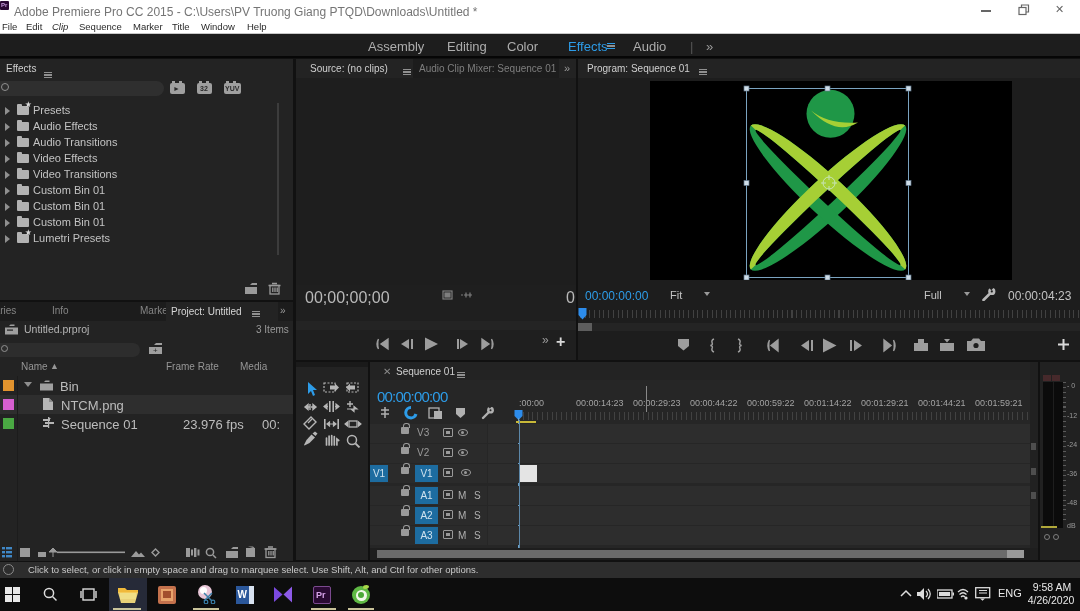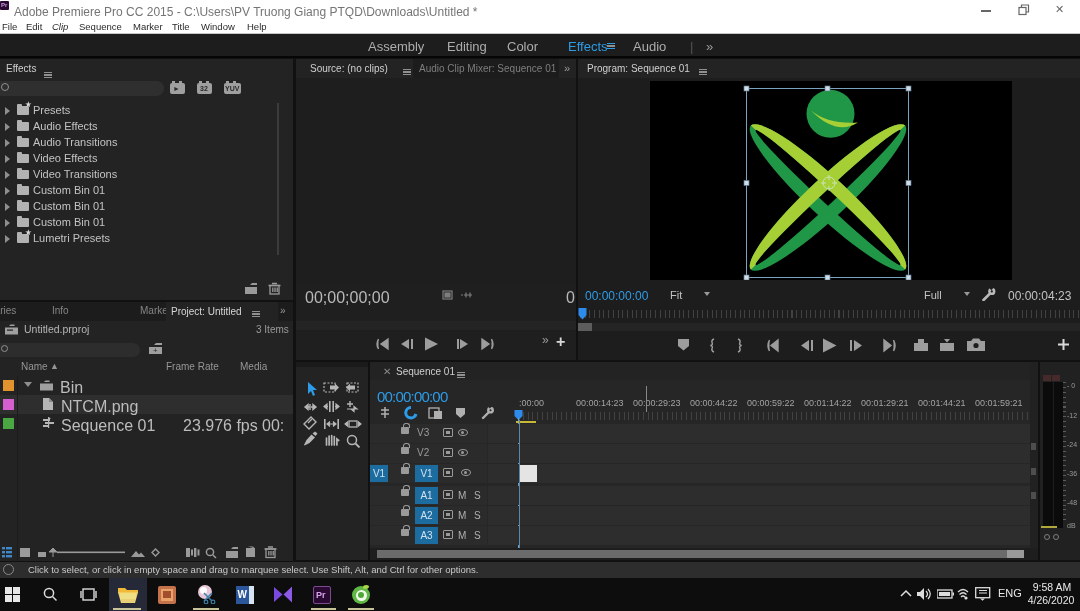--- a/index.html
+++ b/index.html
@@ -198,21 +198,21 @@
       <text x="4" y="11" font-size="8" fill="#2d2d2d" font-family="Liberation Sans">+</text>
     </svg>
 
   <div class="abs" style="left:0;top:58px;width:293px;height:16px;font-size:10px;color:#969696;">
     <span class="abs" style="left:21px;top:1px;">Name</span>
     <span class="abs" style="left:50px;top:1px;font-size:9px;">▲</span>
     <span class="abs" style="left:166px;top:1px;">Frame Rate</span>
     <span class="abs" style="left:240px;top:1px;">Media</span>
   </div>
 
-  <div class="abs" style="left:0;top:74px;width:293px;height:58px;font-size:16px;color:#bcbcbc;">
+  <div class="abs" style="left:0;top:74px;width:293px;height:58px;font-size:13px;color:#bcbcbc;">
     <div class="abs" style="left:0;top:0;width:293px;height:19px;">
       <span class="abs" style="left:3px;top:4px;width:11px;height:11px;background:#e1932e;"></span>
       <span class="abs" style="left:24px;top:6px;width:0;height:0;border-top:5px solid #8f8f8f;border-left:4px solid transparent;border-right:4px solid transparent;"></span>
       <svg class="abs" style="left:40px;top:4px;" width="13" height="11" viewBox="0 0 13 11">
           <path d="M0,2 h4 l1.5,-1.5 h4 v1.5 h-9.5 z M0,3.5 h13 v7 h-13 z" fill="#9f9f9f"></path>
         </svg>
       <span class="abs" style="left:60px;top:3px;">Bin</span>
     </div>
     <div class="abs" style="left:0;top:19px;width:293px;height:19px;background:#2e2e2e;padding-left:48px;">
       <span class="abs" style="left:3px;top:4px;width:11px;height:11px;background:#d65fd0;"></span>

